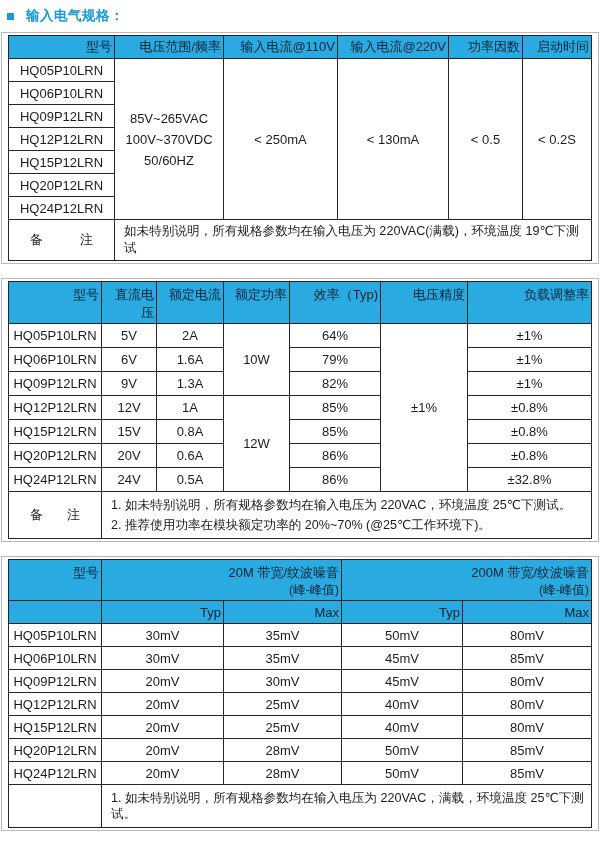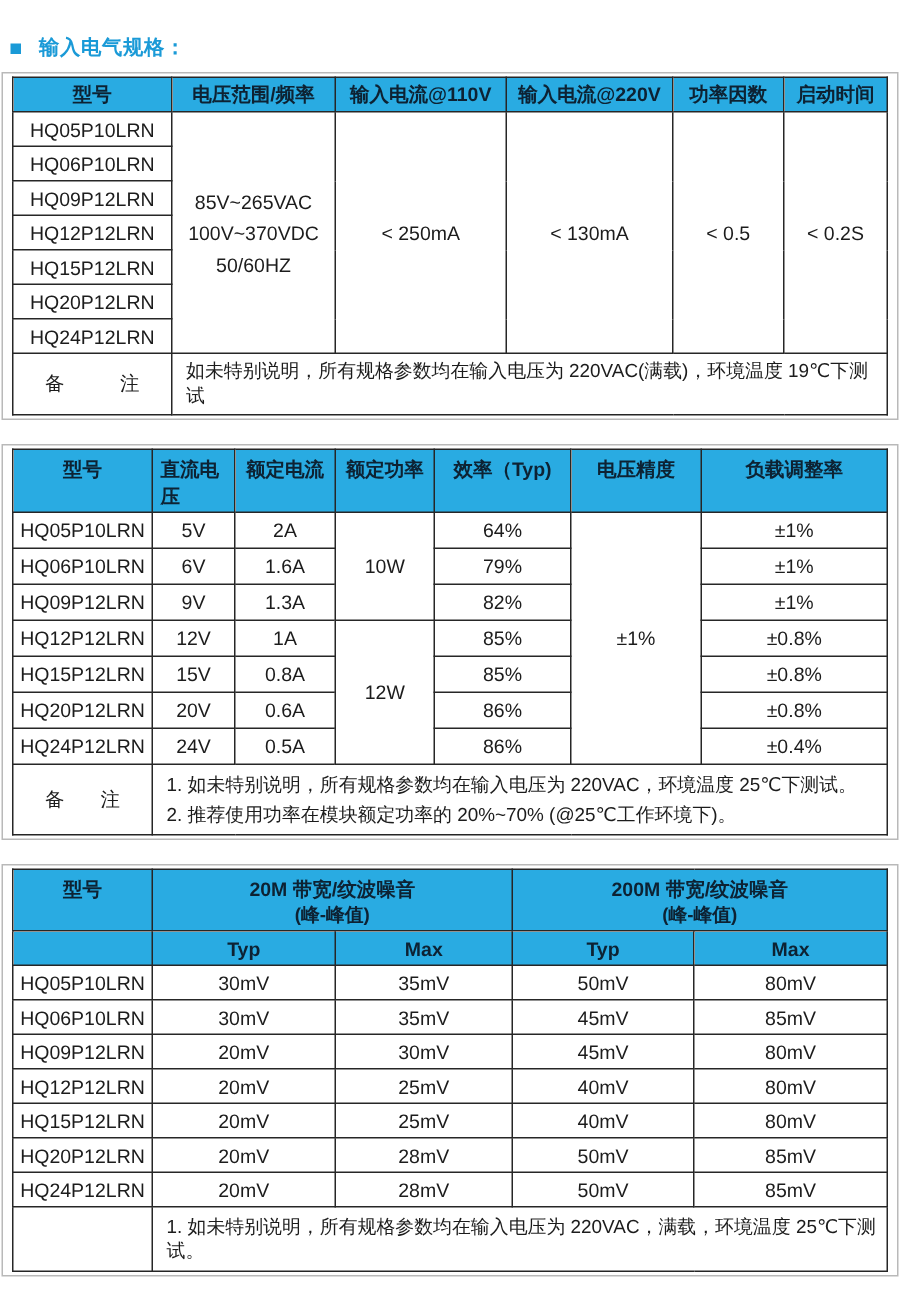--- a/index.html
+++ b/index.html
@@ -4,21 +4,21 @@
 <style>
   * { box-sizing: border-box; }
   html, body { margin: 0; padding: 0; }
   body {
     width: 600px;
     background: #ffffff;
     font-family: "Liberation Sans", "DejaVu Sans", sans-serif;
     color: #1c1c1c;
     padding-top: 7px;
   }
-  .section { margin-bottom: 14px; margin-top: 16px; }
+  .section { margin-bottom: 14px; }
   .sec-title {
     display: flex;
     align-items: center;
     margin: 0 0 7px 7px;
     height: 18px;
   }
   .bullet {
     width: 7px; height: 7px;
     background: #1a9ad7;
     margin-right: 12px;
@@ -45,21 +45,22 @@
     border: 1px solid #262626;
     text-align: center;
     vertical-align: middle;
     padding: 1px 2px;
     height: 23px;
     overflow: hidden;
   }
   thead th, .hrow td, .hrow th {
     background: #29abe2;
     color: #0d2233;
-    font-weight: 700;
+    font-weight: 400;
+    text-align: right;
   }
   .vtop { vertical-align: top; padding-top: 4px; }
   .alft { text-align: left; padding-left: 5px; }
   .h40 { height: 40px; }
   .h24 { height: 24px; }
   .grp-l2 { font-size: 12.5px; }
   .mline div { line-height: 21px; }
   .note-lbl {
     display: flex;
     justify-content: space-between;
@@ -213,21 +214,21 @@
           <td>20V</td>
           <td>0.6A</td>
           <td>86%</td>
           <td>±0.8%</td>
         </tr>
         <tr class="h24">
           <td>HQ24P12LRN</td>
           <td>24V</td>
           <td>0.5A</td>
           <td>86%</td>
-          <td>±0.4%</td>
+          <td>±32.8%</td>
         </tr>
         <tr>
           <td>
             <div class="note-lbl">
               <span>备</span>
               <span>注</span>
             </div>
           </td>
           <td colspan="6" class="note-txt">
             <div class="nline">1.  如未特别说明，所有规格参数均在输入电压为 220VAC，环境温度 25℃下测试。</div>

